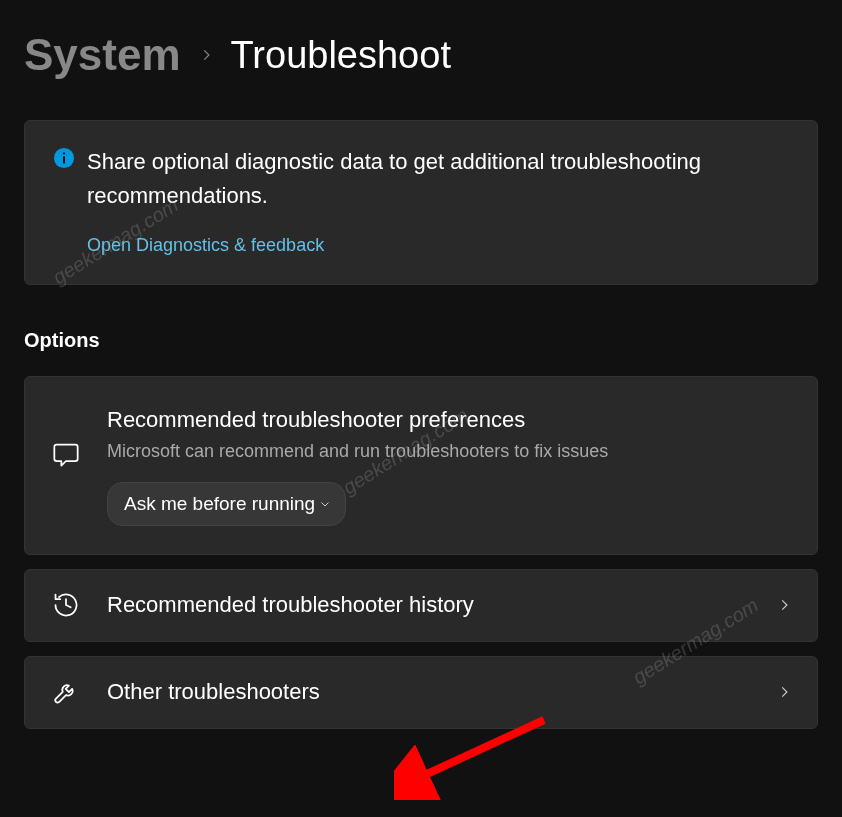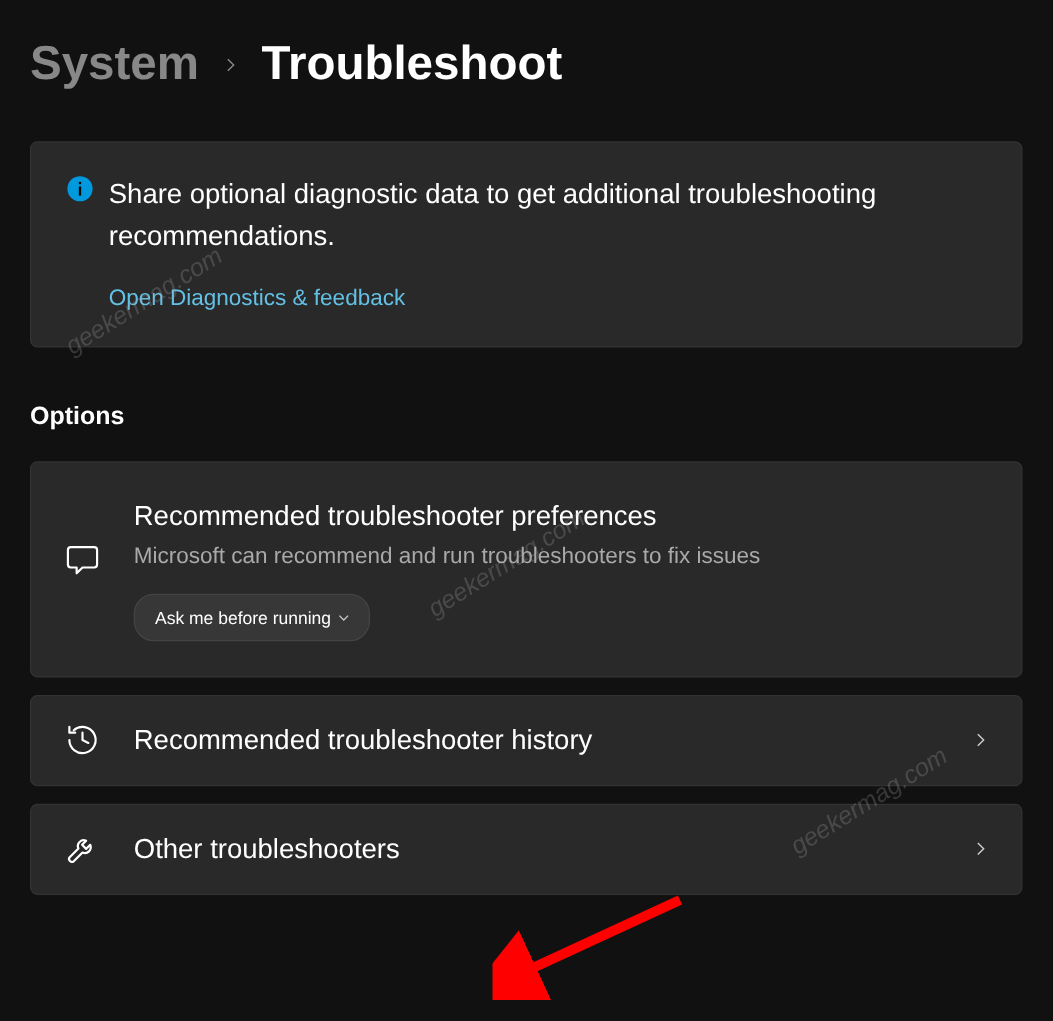--- a/index.html
+++ b/index.html
@@ -18,35 +18,35 @@
     }
 
     
     .breadcrumb {
       display: flex;
       align-items: center;
       gap: 18px;
       margin-bottom: 40px;
     }
     .breadcrumb-parent {
-      font-size: 38px;
+      font-size: 44px;
       font-weight: 600;
       color: #888888;
       cursor: pointer;
     }
     .breadcrumb-sep {
       width: 14px;
       height: 14px;
       stroke: #888888;
       stroke-width: 2;
       fill: none;
     }
     .breadcrumb-title {
       font-size: 38px;
-      font-weight: 700;
+      font-weight: 400;
       color: #ffffff;
     }
 
     
     .info-card {
       background: #292929;
       border: 1px solid #333333;
       border-radius: 6px;
       padding: 24px 28px 28px 28px;
       display: flex;
@@ -135,21 +135,21 @@
     .dropdown {
       margin-top: 18px;
       background: #373737;
       border: 1px solid #444444;
       border-radius: 16px;
       display: inline-flex;
       align-items: center;
       gap: 4px;
       padding: 10px 14px 10px 16px;
       cursor: pointer;
-      font-size: 14px;
+      font-size: 19px;
       color: #ffffff;
     }
     .dropdown svg {
       width: 12px;
       height: 12px;
       stroke: #cccccc;
       stroke-width: 2;
       fill: none;
     }
 

